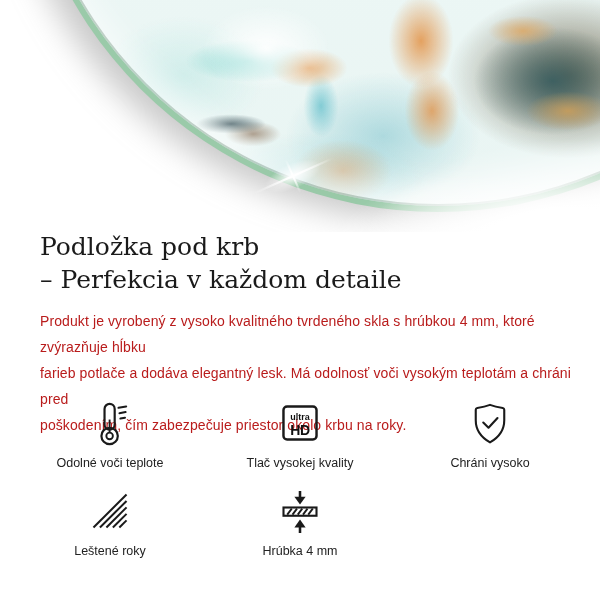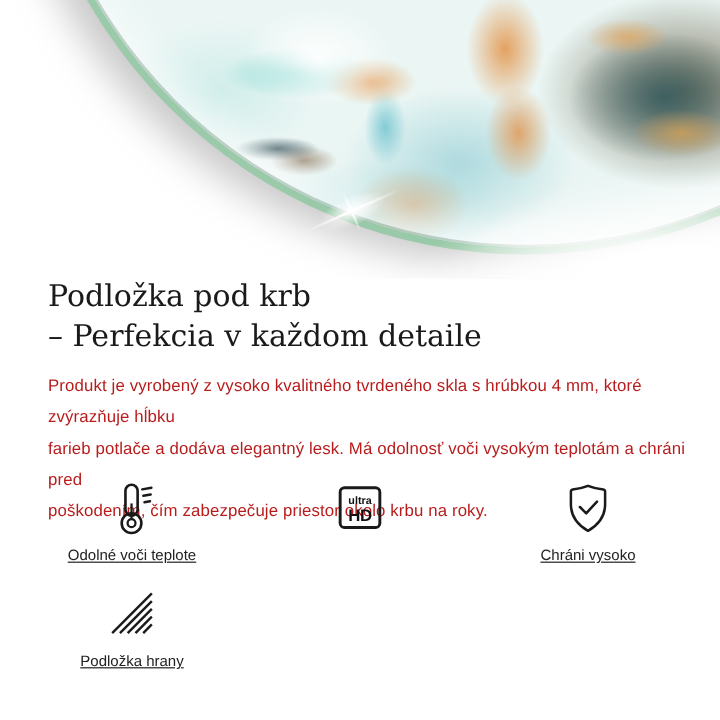--- a/index.html
+++ b/index.html
@@ -47,21 +47,21 @@
         font-family:"DejaVu Serif","Liberation Serif",serif;
         font-size:25px;line-height:33px;color:#1a1a1a;white-space:pre-line;}
   .description{position:absolute;left:40px;top:308px;width:560px;
         font-size:14px;line-height:26px;color:#b91c1c;white-space:pre-line;letter-spacing:0.1px;}
 
   
   .features{position:absolute;left:15px;top:400px;width:570px;
         display:grid;grid-template-columns:repeat(3,1fr);row-gap:17px;}
   .feature{display:flex;flex-direction:column;align-items:center;}
   .feature .iconbox{height:48px;display:flex;justify-content:center;}
-  .feature .label{margin-top:7px;font-size:12.5px;color:#222;line-height:16px;text-decoration:underline;}
+  .feature .label{margin-top:7px;font-size:12.5px;color:#222;line-height:16px;}
   .ic{stroke:#1a1a1a;fill:none;stroke-width:2.8;}
   .ic text{stroke:none;fill:#111;font-family:"Liberation Sans",sans-serif;}
 </style>
 </head>
 <body>
 
 <div class="page">
 
   <div class="hero">
     <div class="glass-shadow"></div>
@@ -97,20 +97,21 @@
     </div>
 
     <div class="feature">
       <div class="iconbox">
         <svg class="ic" width="46" height="46" viewBox="0 0 64 64">
           <rect x="9" y="9" width="46" height="46" rx="5" stroke-width="3.4"></rect>
           <text x="32" y="28" text-anchor="middle" font-size="12.5" font-weight="700">ultra</text>
           <text x="32" y="48" text-anchor="middle" font-size="19.5" font-weight="800" letter-spacing="-0.5">HD</text>
         </svg>
       </div>
+      <div class="label">Tlač vysokej kvality</div>
     </div>
 
     <div class="feature">
       <div class="iconbox">
         <svg class="ic" width="48" height="48" viewBox="0 0 64 64">
           <path d="M13 13 Q13 11 15 10.6 C21 9.8 27 8.5 32 6.5 C37 8.5 43 9.8 49 10.6 Q51 11 51 13 V27 C51 41.5 43.5 50 32 56.5 C20.5 50 13 41.5 13 27 Z" stroke-linejoin="round"></path>
           <polyline points="23 30 30 37 42 24" stroke-linecap="round" stroke-linejoin="round"></polyline>
         </svg>
       </div>
       <div class="label">Chráni vysoko</div>
@@ -120,18 +121,37 @@
     <div class="feature">
       <div class="iconbox">
         <svg class="ic" width="46" height="46" viewBox="0 0 64 64" stroke-width="4.6" stroke-linecap="butt">
           <line x1="9" y1="55" x2="55" y2="9"></line>
           <line x1="18" y1="55" x2="55" y2="18"></line>
           <line x1="27" y1="55" x2="55" y2="27"></line>
           <line x1="36" y1="55" x2="55" y2="36"></line>
           <line x1="45" y1="55" x2="55" y2="45"></line>
         </svg>
       </div>
-      <div class="label">Podložka hrany</div>
+      <div class="label">Leštené roky</div>
     </div>
 
+    <div class="feature">
+      <div class="iconbox">
+        <svg class="ic" width="48" height="48" viewBox="0 0 64 64">
+          <line x1="32" y1="4" x2="32" y2="13" stroke-width="3.4"></line>
+          <path d="M24.5 11.5 L39.5 11.5 L32 22 Z" fill="#1a1a1a" stroke="none"></path>
+          <rect x="10" y="26" width="44" height="11" stroke-width="2.8"></rect>
+          <g stroke-width="2.6">
+            <line x1="15" y1="35.5" x2="21" y2="27.5"></line>
+            <line x1="22" y1="35.5" x2="28" y2="27.5"></line>
+            <line x1="29" y1="35.5" x2="35" y2="27.5"></line>
+            <line x1="36" y1="35.5" x2="42" y2="27.5"></line>
+            <line x1="43" y1="35.5" x2="49" y2="27.5"></line>
+          </g>
+          <path d="M24.5 52.5 L39.5 52.5 L32 42 Z" fill="#1a1a1a" stroke="none"></path>
+          <line x1="32" y1="51" x2="32" y2="60" stroke-width="3.4"></line>
+        </svg>
+      </div>
+      <div class="label">Hrúbka 4 mm</div>
+    </div>
 
   </div>
 </div>
 
 </body></html>

